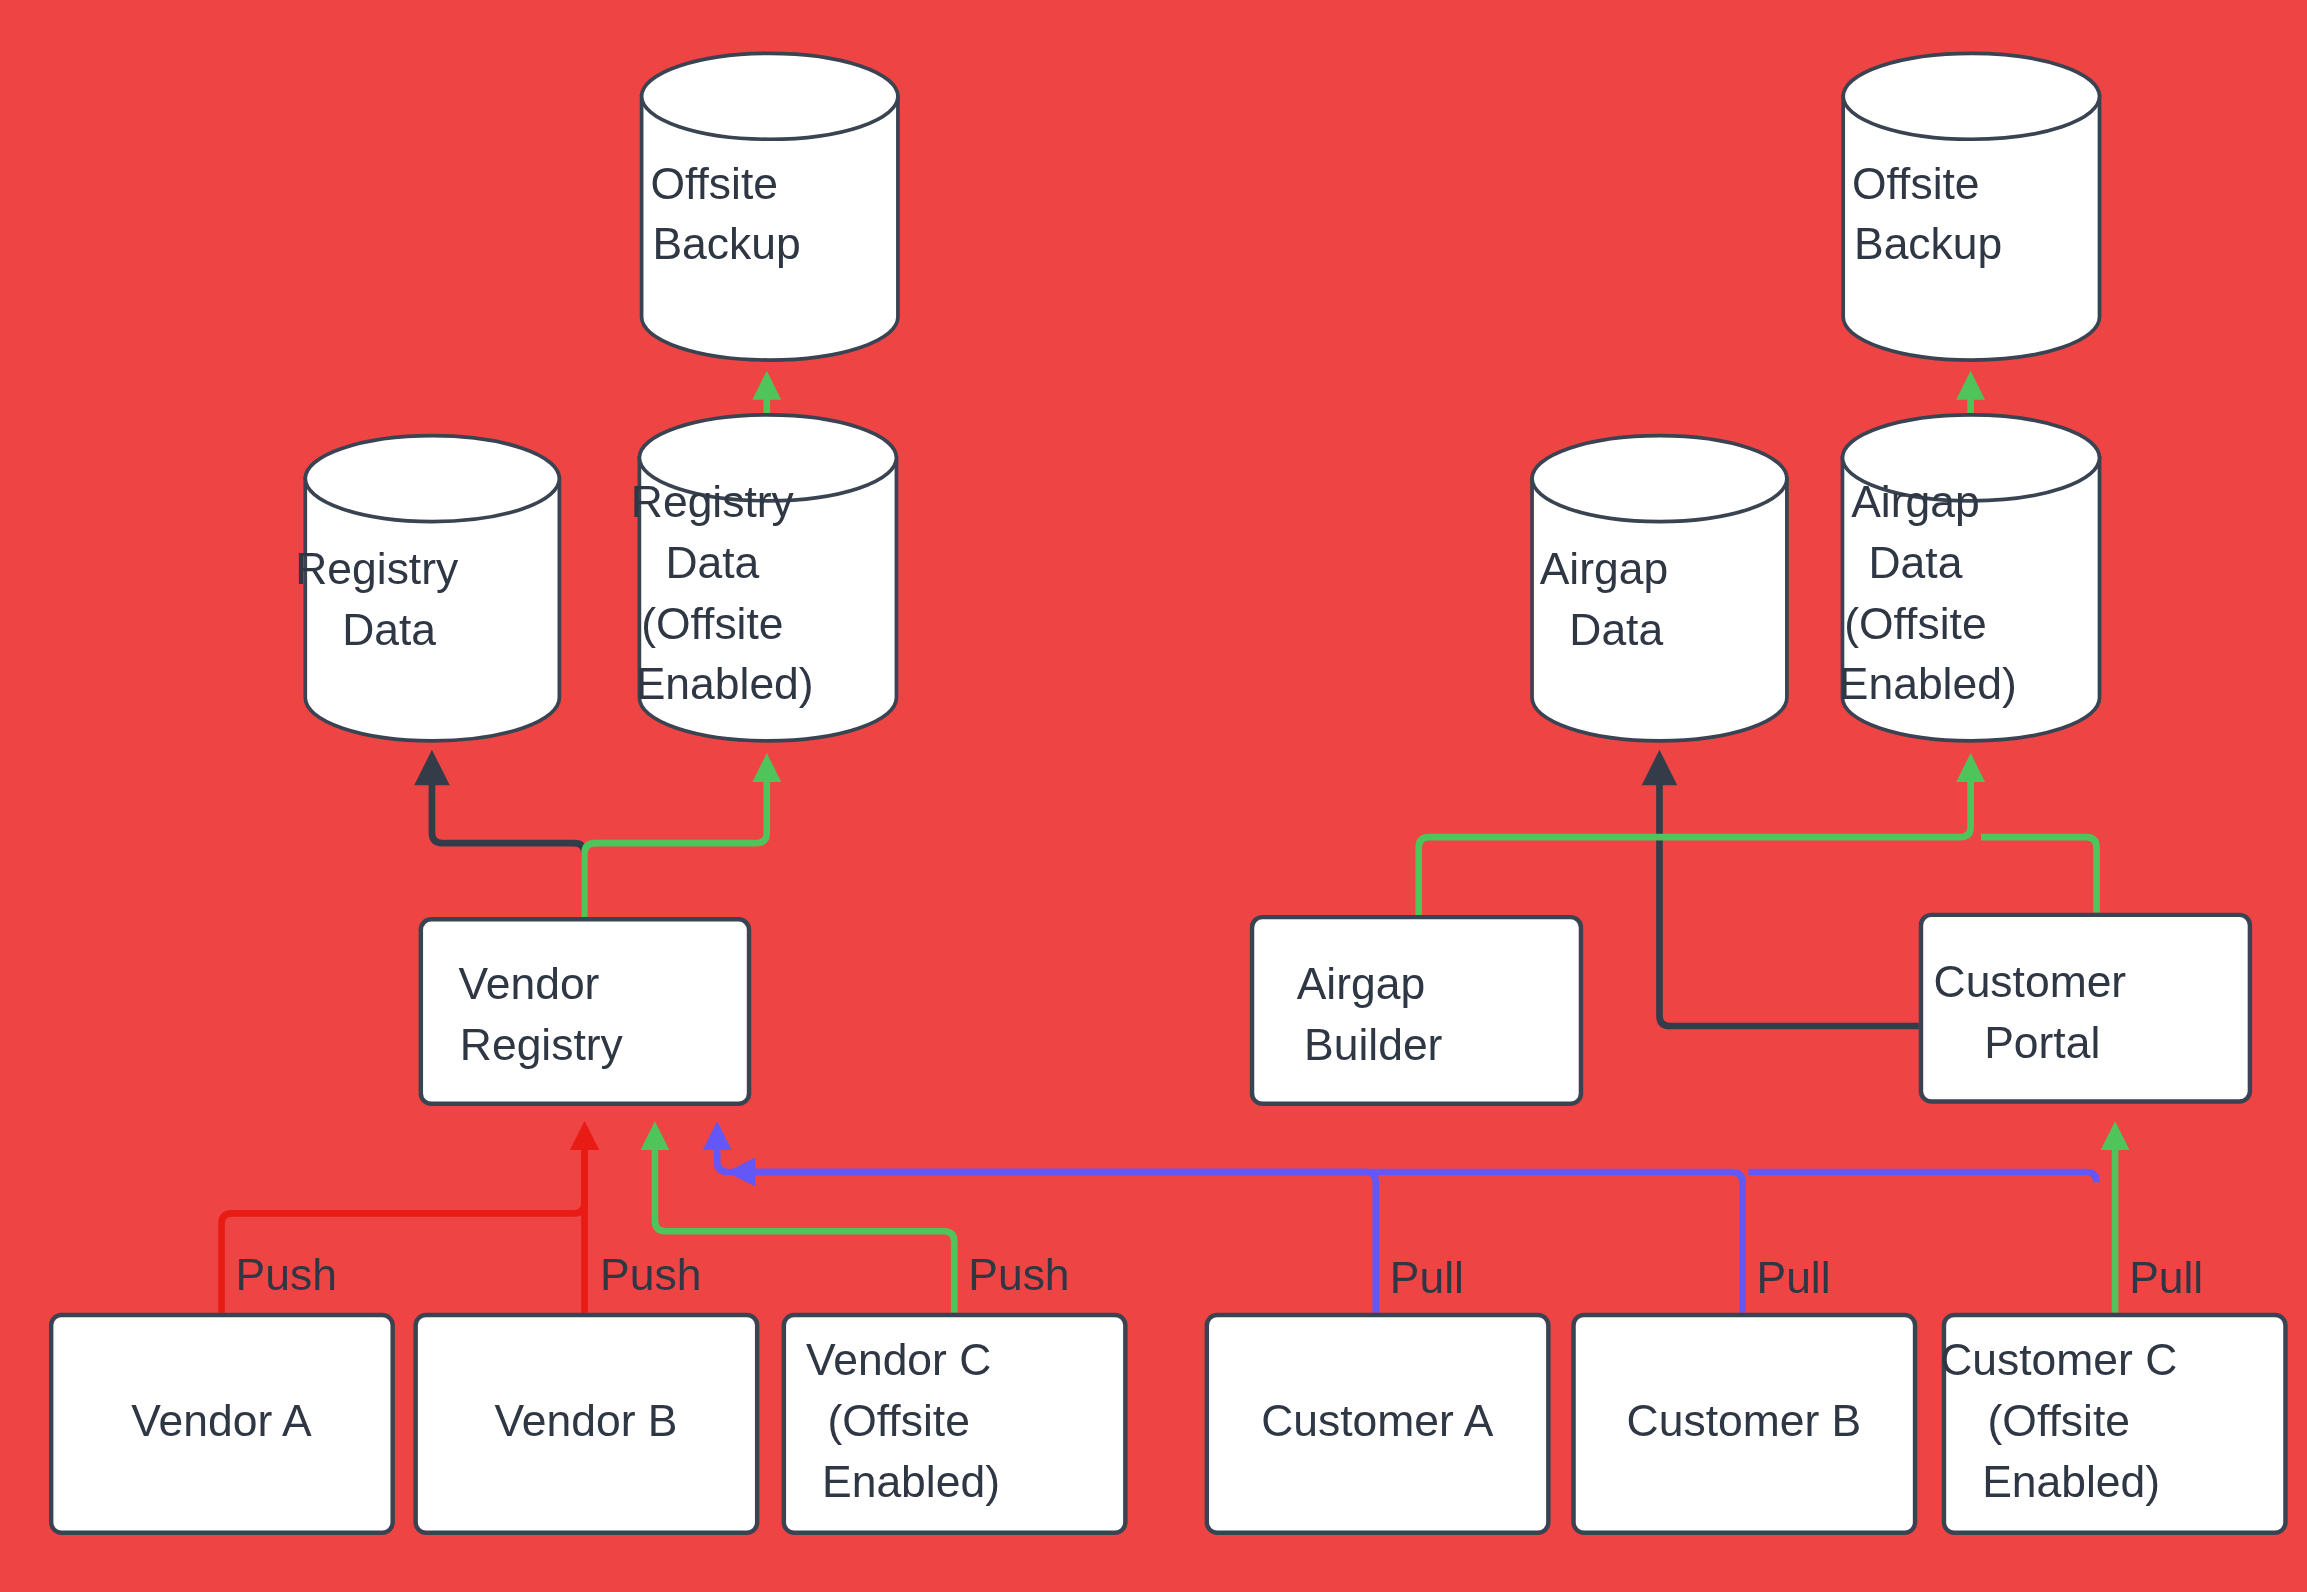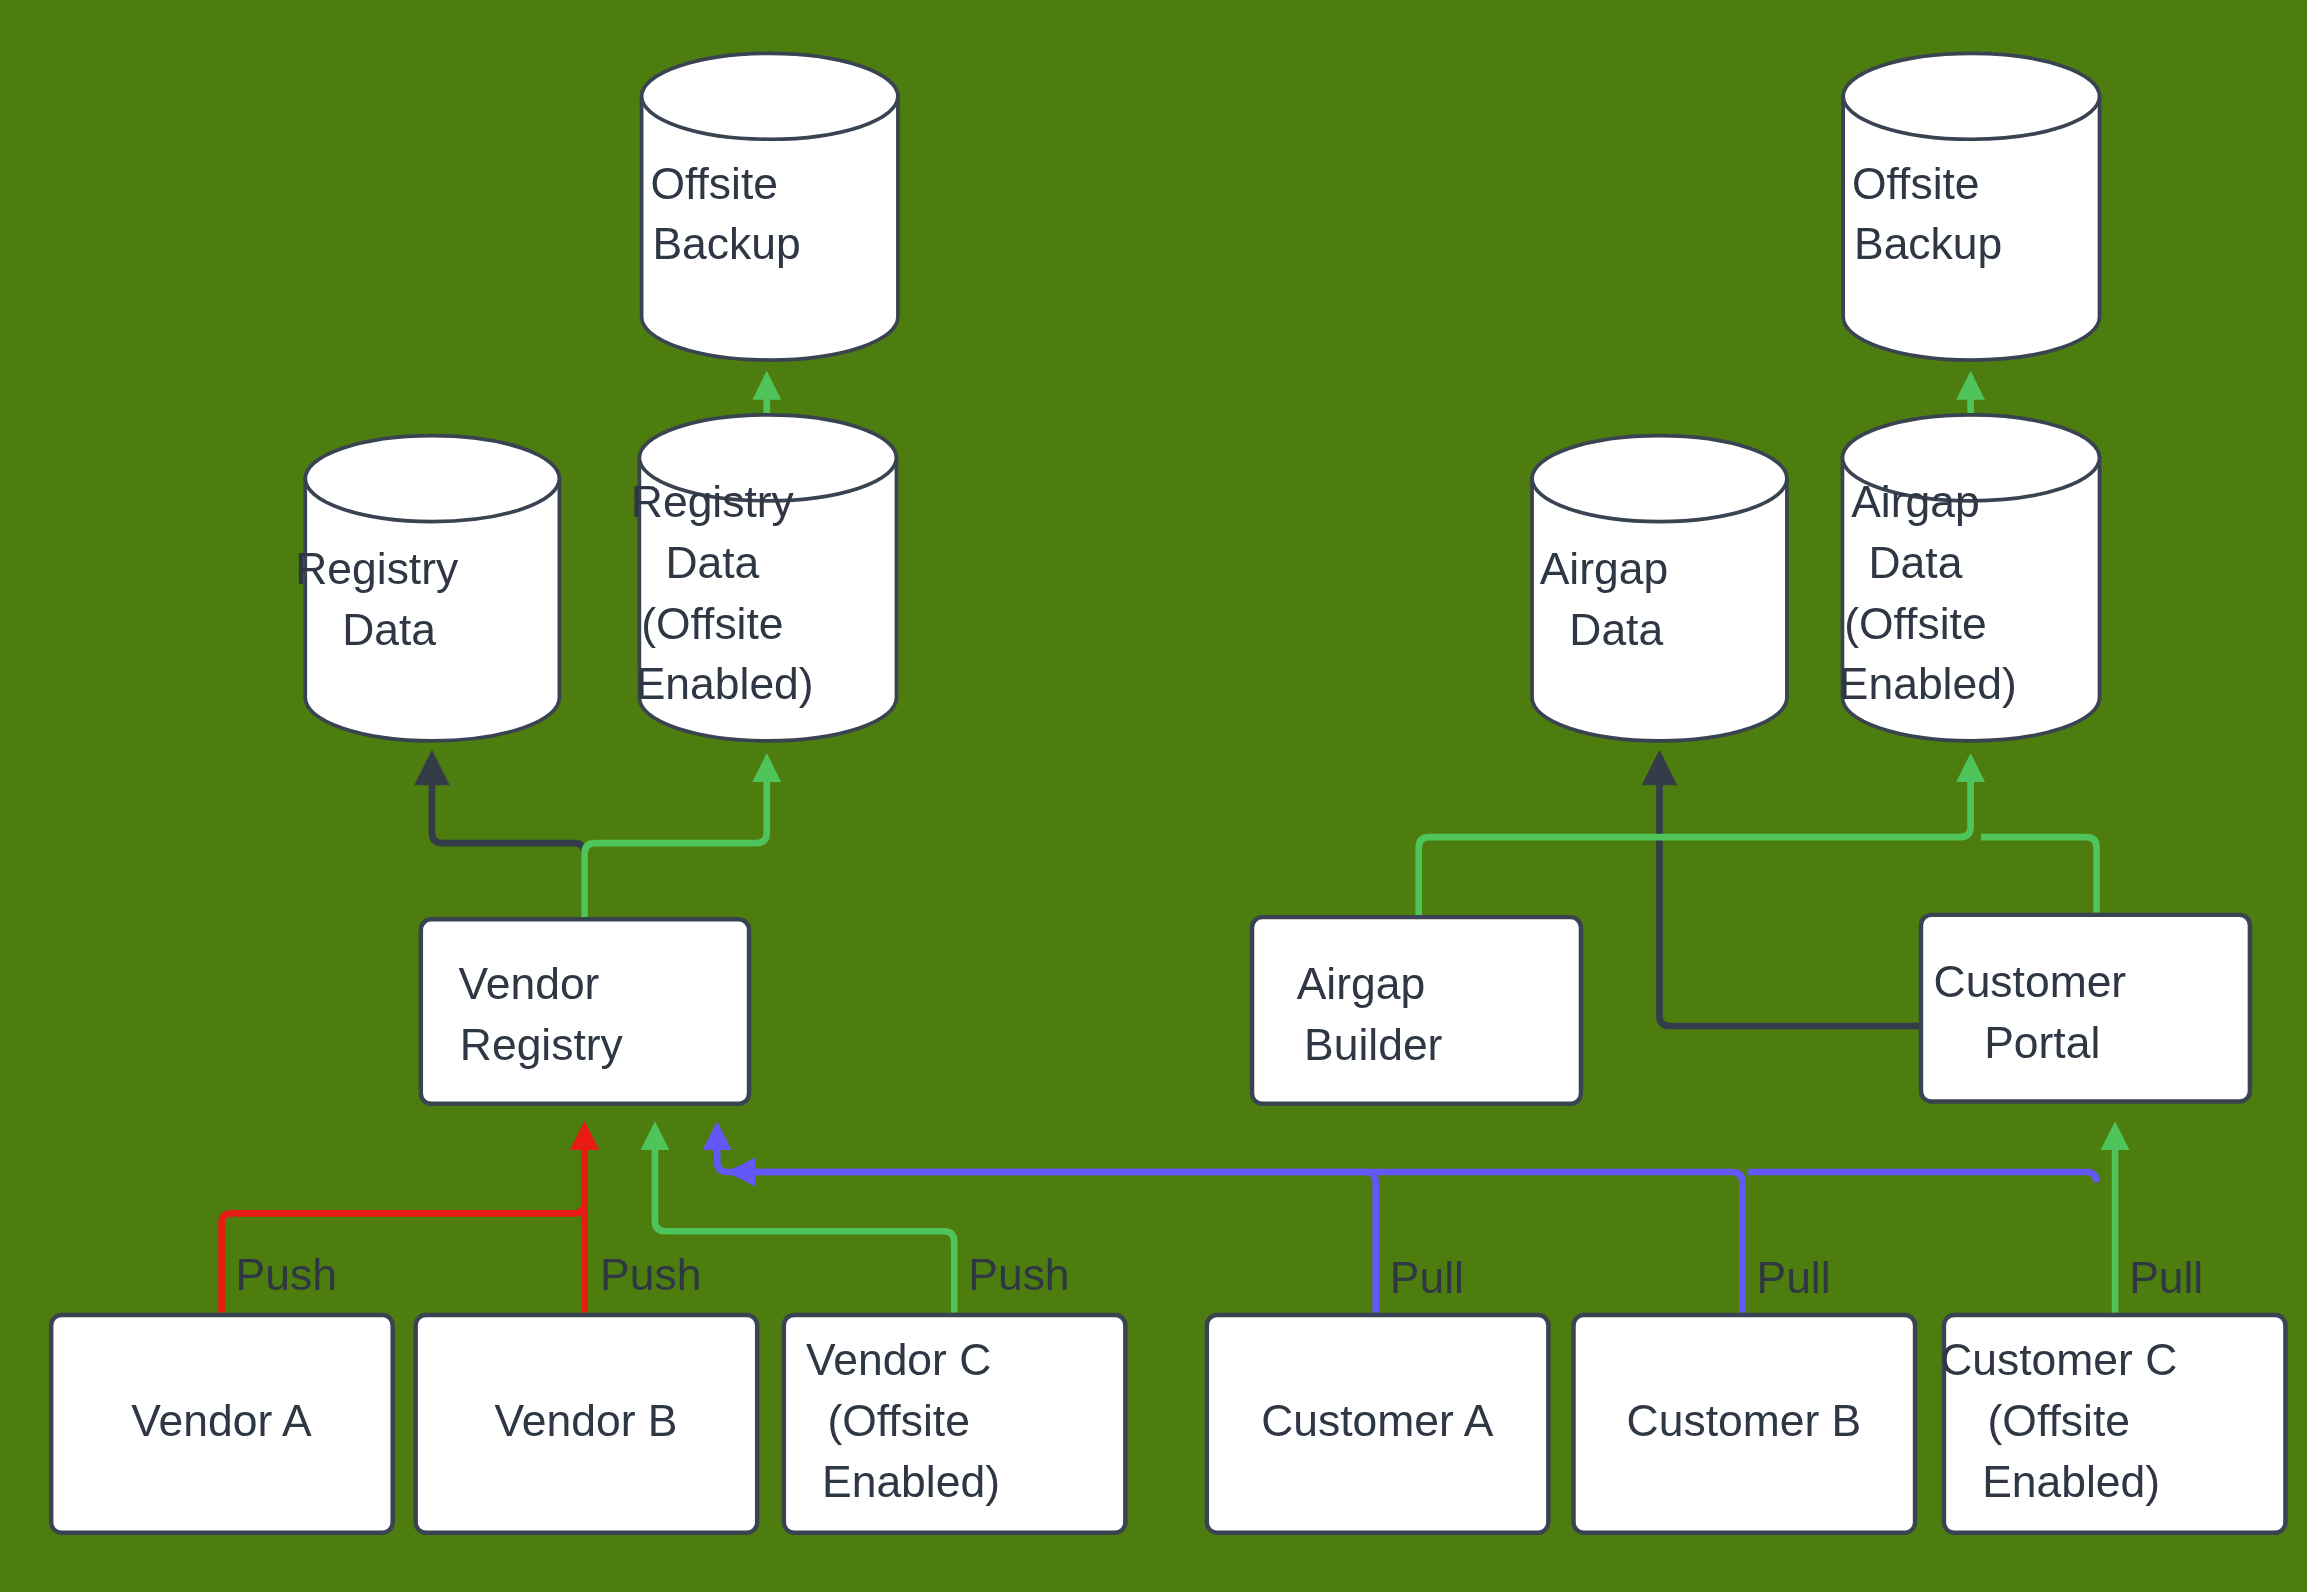--- a/index.html
+++ b/index.html
@@ -4,21 +4,21 @@
 <style>
   html, body {
     margin: 0;
     padding: 0;
     background: #ffffff;
   }
   #stage {
     position: relative;
     width: 2307px;
     height: 1592px;
-    background: #4d7c0f;
+    background: #ef4444;
     font-family: "Liberation Sans", sans-serif;
   }
   svg#diagram {
     position: absolute;
     left: 0; top: 0;
     width: 2307px;
     height: 1592px;
     display: block;
   }
   .node-shape {

